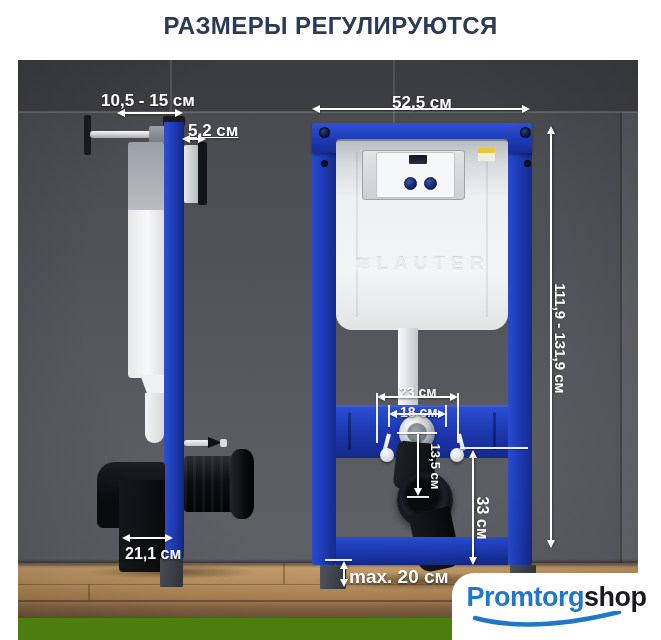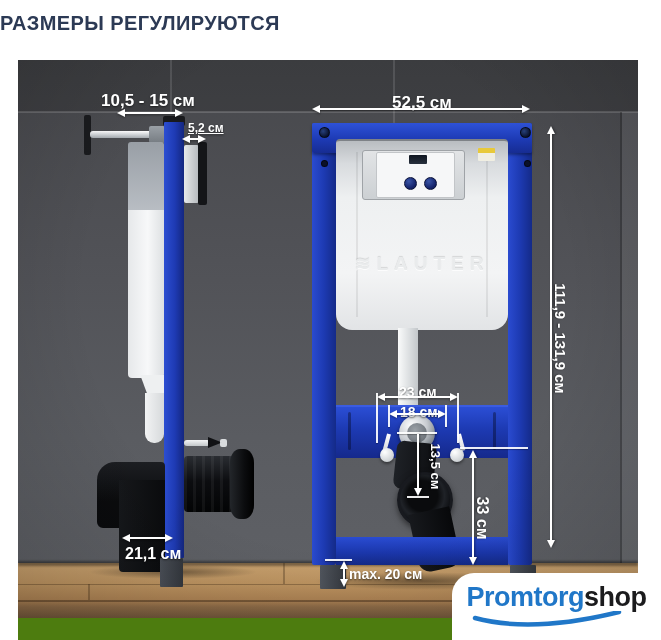--- a/index.html
+++ b/index.html
@@ -1,20 +1,20 @@
 <!DOCTYPE html>
 <html><head>
 <meta charset="utf-8">
 <style>
   html,body{margin:0;padding:0;}
   body{width:661px;height:640px;background:#ffffff;font-family:"Liberation Sans", sans-serif;overflow:hidden;}
   .page{position:relative;width:661px;height:640px;background:#fff;}
 
-  .page-title{position:absolute;left:0;top:12px;width:100%;margin:0;
-    font-size:20px;font-weight:bold;letter-spacing:.4px;color:#2c3a55;}
+  .page-title{position:absolute;left:0;top:12px;width:100%;margin:0;text-align:center;
+    font-size:24px;font-weight:bold;letter-spacing:.4px;color:#2c3a55;}
 
   
   .photo{position:absolute;left:18px;top:60px;width:620px;height:624px;overflow:hidden;background:#4d7c0f;}
   .ph{position:absolute;}
 
   .wall{left:0;top:0;width:620px;height:503px;
     background:linear-gradient(180deg,#47484c 0%,#515257 40%,#5a5c61 75%,#5e6065 100%);}
   .wall-top-band{left:0;top:0;width:620px;height:52px;background:rgba(0,0,0,.16);}
   .grout-h{left:0;top:51px;width:620px;height:2px;background:rgba(255,255,255,.16);}
   .grout-v1{left:152px;top:0;width:2px;height:52px;background:rgba(255,255,255,.12);}
@@ -238,21 +238,21 @@
       <div class="ph r-foot left"></div>
       <div class="ph r-foot right"></div>
     </div>
 
     <div class="ph vignette"></div>
 
     <div>
       <div class="dim" style="left:83px;top:31px;font-size:17px;">10,5 - 15 см</div>
       <div class="ha" style="left:99px;top:48px;width:66px;"></div>
 
-      <div class="dim" style="left:170px;top:61px;font-size:12px;text-decoration:underline;">5,2 см</div>
+      <div class="dim" style="left:170px;top:61px;font-size:17px;text-decoration:underline;">5,2 см</div>
       <div class="ha" style="left:164px;top:74px;width:24px;"></div>
 
       <div class="dim" style="left:374px;top:25px;font-size:17px;margin-top:8px;">52,5 см</div>
       <div class="ha" style="left:294px;top:44px;width:218px;"></div>
 
       <div class="va" style="left:528px;top:66px;height:422px;"></div>
       <div class="dim rot90" style="left:462px;top:270px;width:160px;font-size:15px;">111,9 - 131,9 см</div>
 
       <div class="dim" style="left:381px;top:324px;font-size:14px;">23 см</div>
       <div class="ha" style="left:359px;top:332px;width:81px;"></div>
@@ -271,21 +271,21 @@
 
       <div class="tick" style="left:442px;top:387px;width:68px;height:2px;"></div>
       <div class="va" style="left:450px;top:390px;height:115px;"></div>
       <div class="dim rot90" style="left:434px;top:449px;width:60px;font-size:16px;">33 см</div>
 
       <div class="ha" style="left:104px;top:473px;width:51px;"></div>
       <div class="dim" style="left:107px;top:485px;font-size:16px;">21,1 см</div>
 
       <div class="tick" style="left:307px;top:499px;width:27px;height:2px;"></div>
       <div class="va" style="left:321px;top:501px;height:26px;"></div>
-      <div class="dim" style="left:331px;top:506px;font-size:14px;">max. 20 см</div>
+      <div class="dim" style="left:331px;top:506px;font-size:19px;">max. 20 см</div>
     </div>
   </div>
 
   <div class="watermark">
     <div class="wm-text">
       <span class="wm-blue">Promtorg</span><span class="wm-dark">shop</span>
     </div>
     <svg width="180" height="18" viewBox="0 0 180 18">
       <path d="M 8 7 C 45 17, 95 15, 152 1" fill="none" stroke="#2077c8" stroke-width="4.5" stroke-linecap="round"></path>
     </svg>

